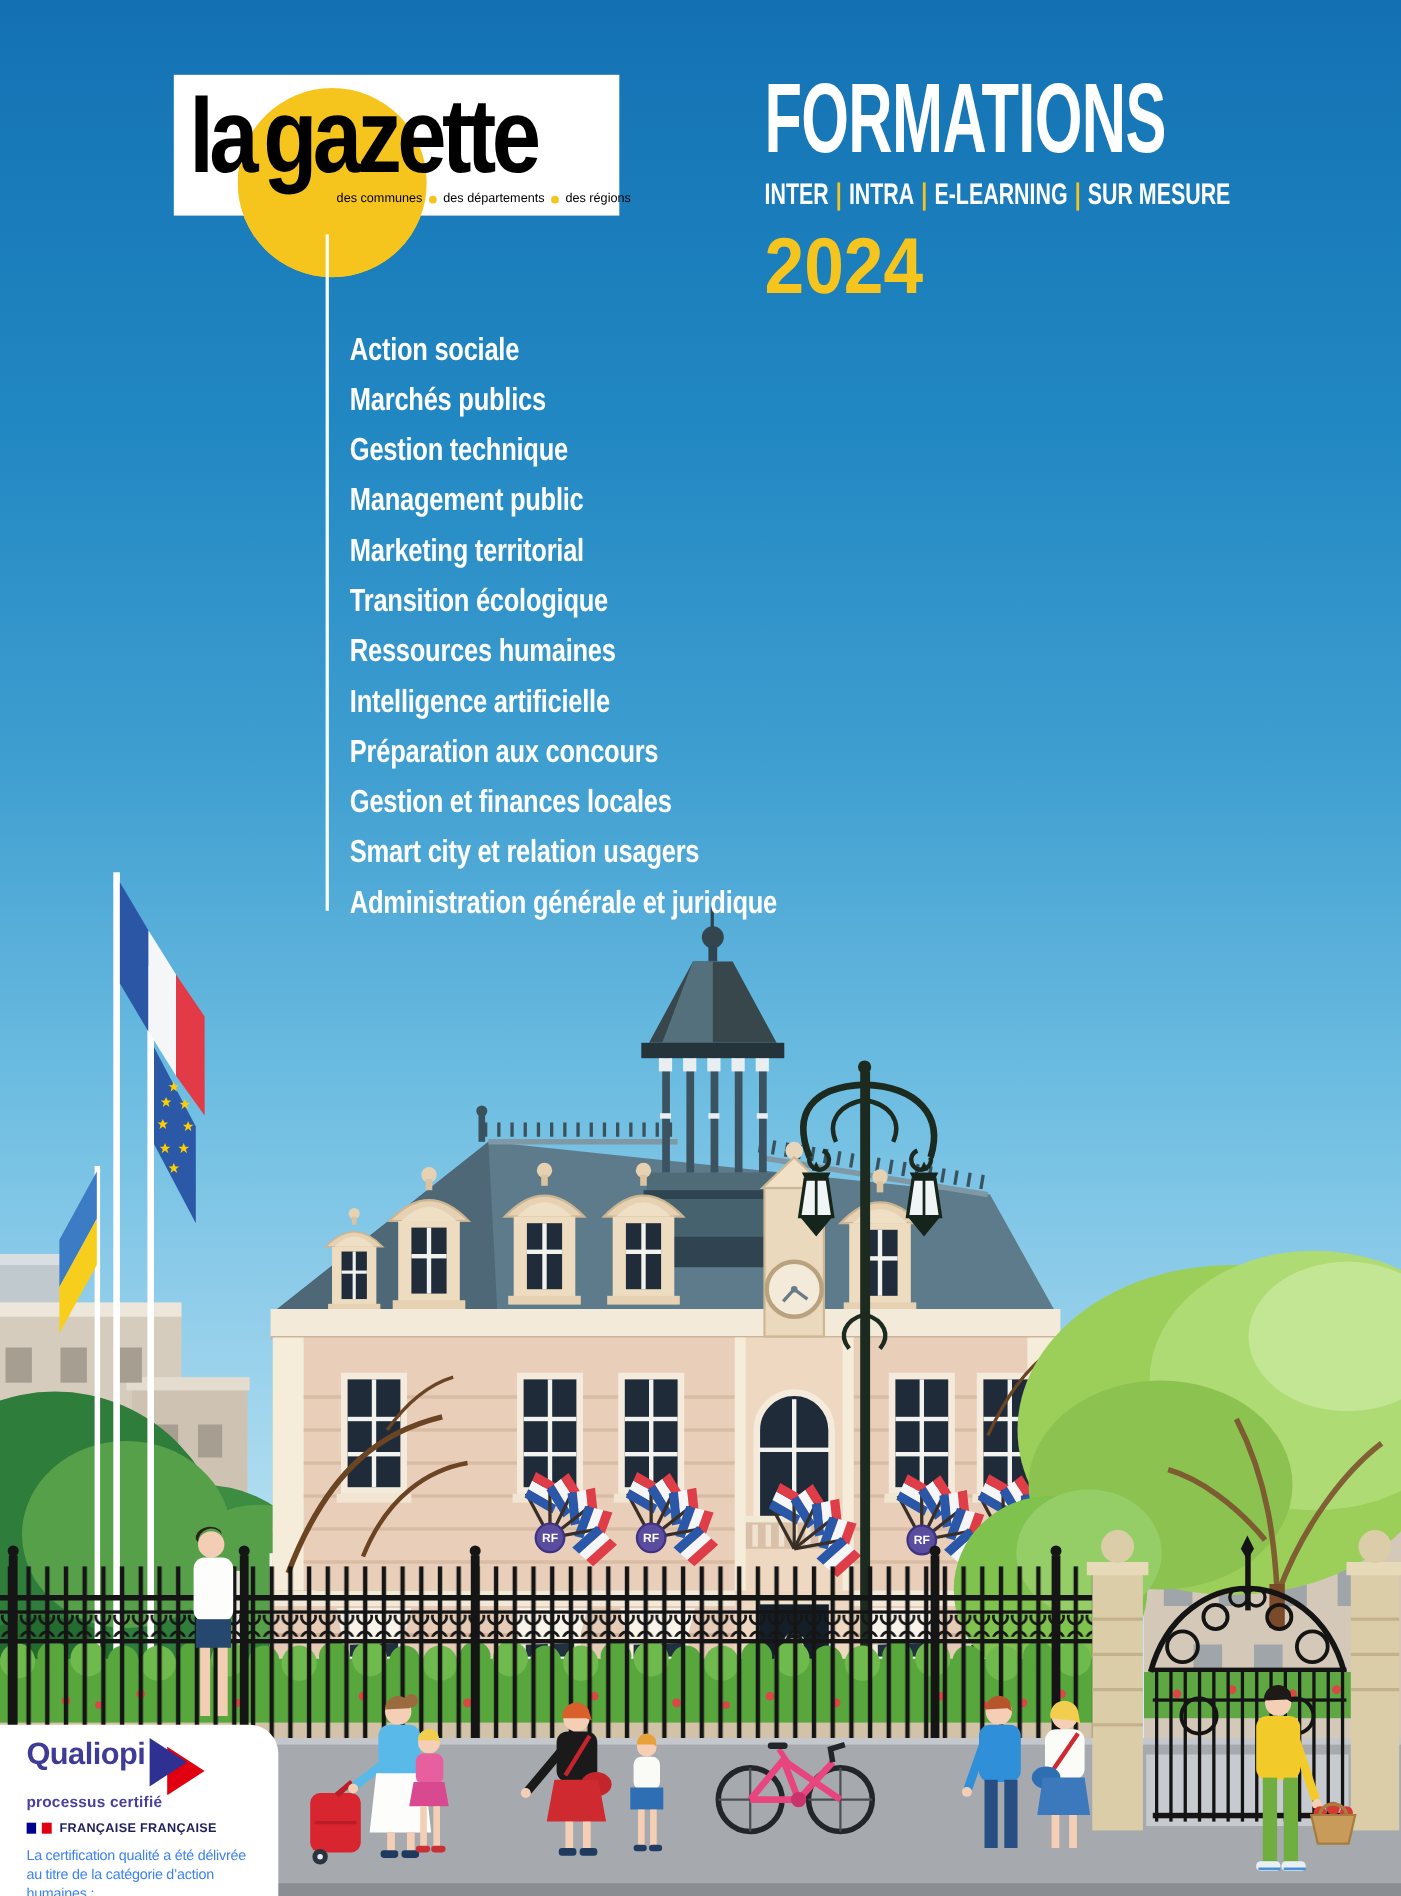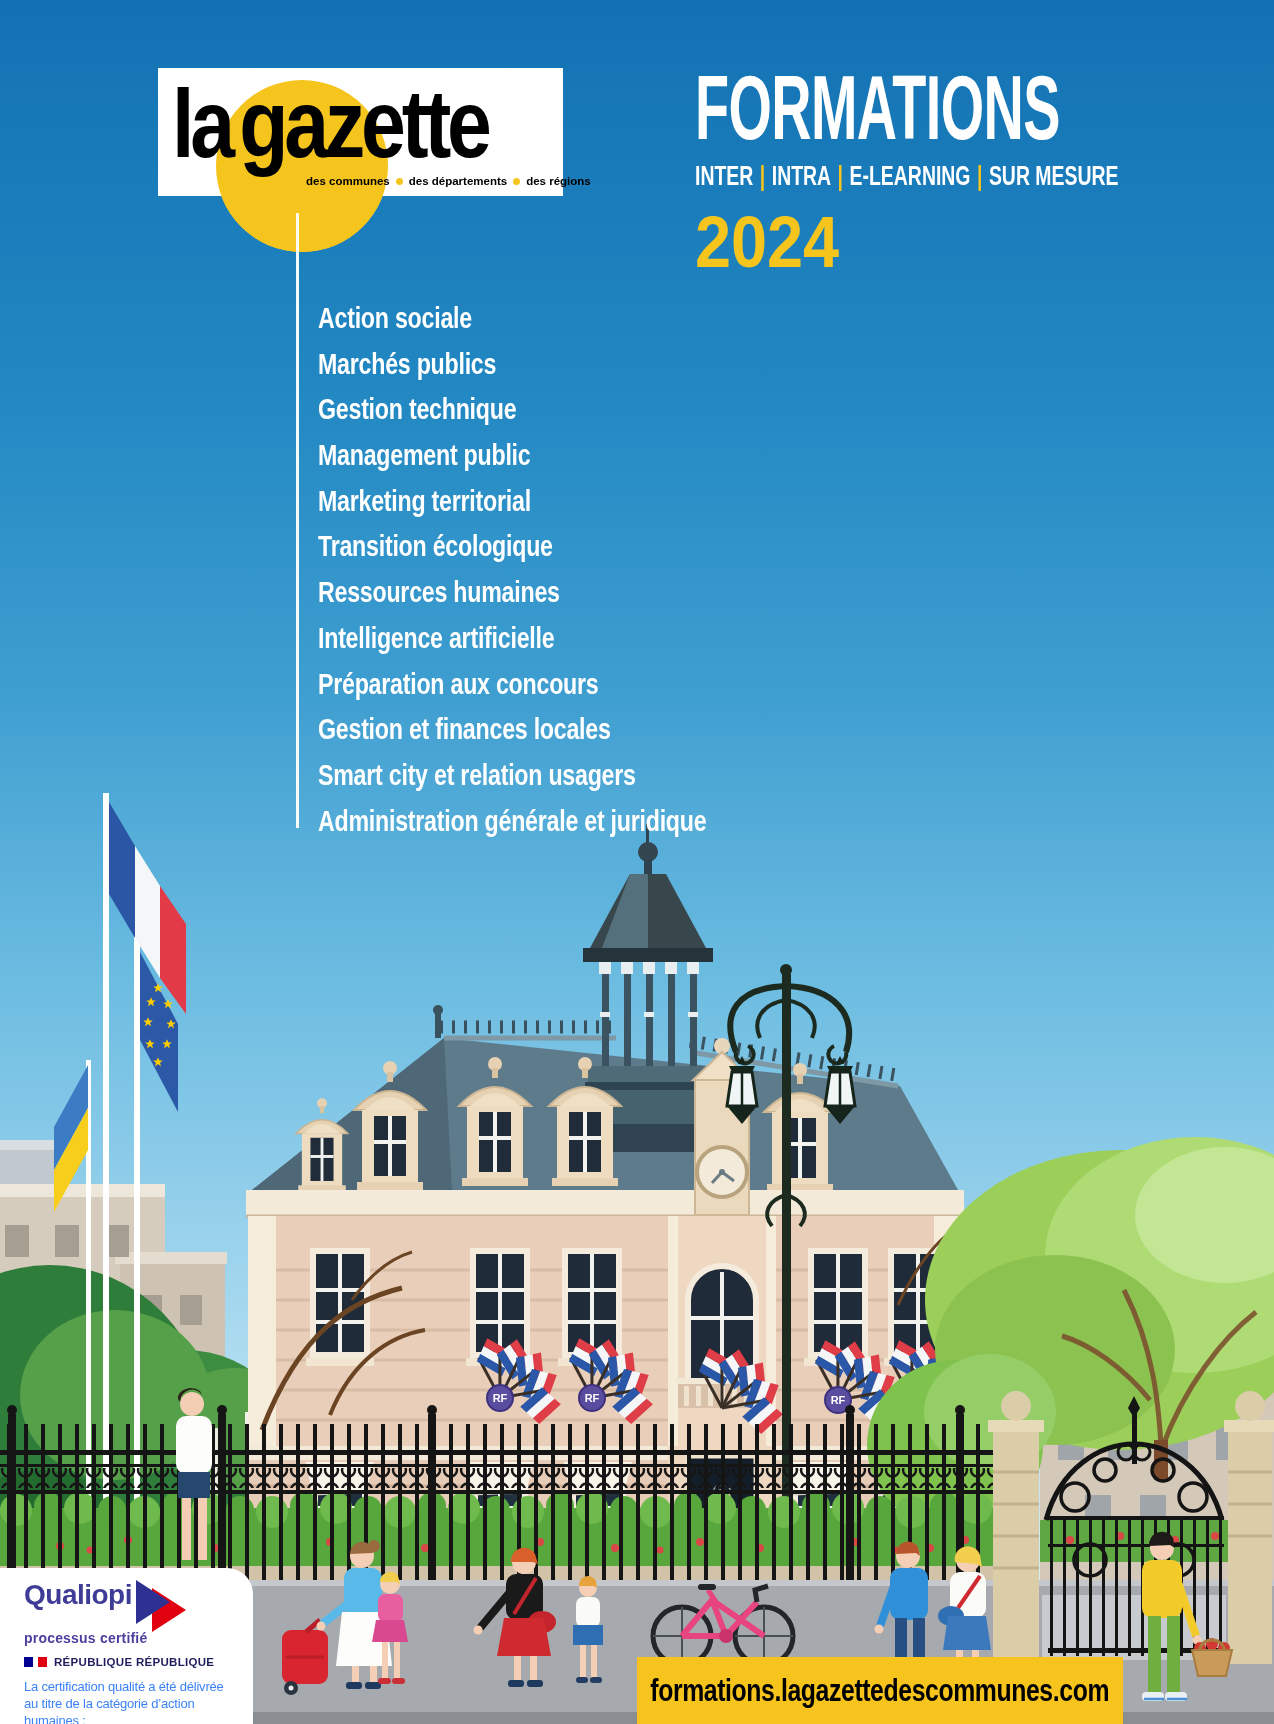--- a/index.html
+++ b/index.html
@@ -9,21 +9,21 @@
   .scene{position:absolute;left:0;top:0;width:1274px;height:1724px;}
   .abs{position:absolute;}
 
   
   .logo-box{left:158px;top:68px;width:405px;height:128px;background:#FFFFFF;}
   .logo-circle{left:216px;top:80px;width:172px;height:172px;border-radius:50%;background:#F6C51D;}
   .logo-text{left:172px;top:76px;font-size:96px;font-weight:bold;color:#000;letter-spacing:-5px;
     line-height:1;transform:scaleX(.84);transform-origin:left top;white-space:nowrap;}
   .logo-text .sp{display:inline-block;width:10px;}
   .logo-tagline{left:306px;top:175px;display:flex;align-items:center;gap:6px;font-size:11.5px;
-    font-weight:bold;color:#000;white-space:nowrap;justify-content:flex-end;}
+    font-weight:normal;color:#000;white-space:nowrap;justify-content:flex-end;}
   .dot{width:7px;height:7px;border-radius:50%;background:#F6C51D;display:inline-block;}
 
   
   .title{left:695px;top:63px;font-size:90px;font-weight:bold;color:#FFF;letter-spacing:-1px;
     line-height:1;transform:scaleX(.62);transform-origin:left top;white-space:nowrap;}
   .subtitle{left:695px;top:161px;display:flex;gap:9px;font-size:27px;font-weight:bold;color:#FFF;
     transform:scaleX(.72);transform-origin:left top;white-space:nowrap;}
   .subtitle .sep{color:#F6C51D;}
   .year{left:695px;top:206px;font-size:72px;font-weight:bold;color:#F6C51D;line-height:1;
     transform:scaleX(.9);transform-origin:left top;}
@@ -697,26 +697,23 @@
         <polygon points="2,0 36,22 2,44" fill="#2E3192"></polygon>
       </svg>
     </div>
     <div class="qsub">processus certifié</div>
     <div class="qrep">
       <svg width="24" height="14" viewBox="0 0 24 14">
         <rect x="0" y="2" width="9" height="10" fill="#000091"></rect>
         <rect x="9" y="2" width="5" height="10" fill="#FFFFFF"></rect>
         <rect x="14" y="2" width="9" height="10" fill="#E1000F"></rect>
       </svg>
-      <span>RÉPUBLIQUE RÉPUBLIQUE</span>
+      <span>FRANÇAISE FRANÇAISE</span>
     </div>
     <div class="qtext">
       <div>La certification qualité a été délivrée</div>
       <div>au titre de la catégorie d’action humaines :</div>
     </div>
     <div class="qred">ACTIONS DE FORMATION</div>
   </div>
 
-  <div class="abs banner">
-    <span>formations.lagazettedescommunes.com</span>
-  </div>
 
 </div>
 
 </body></html>

